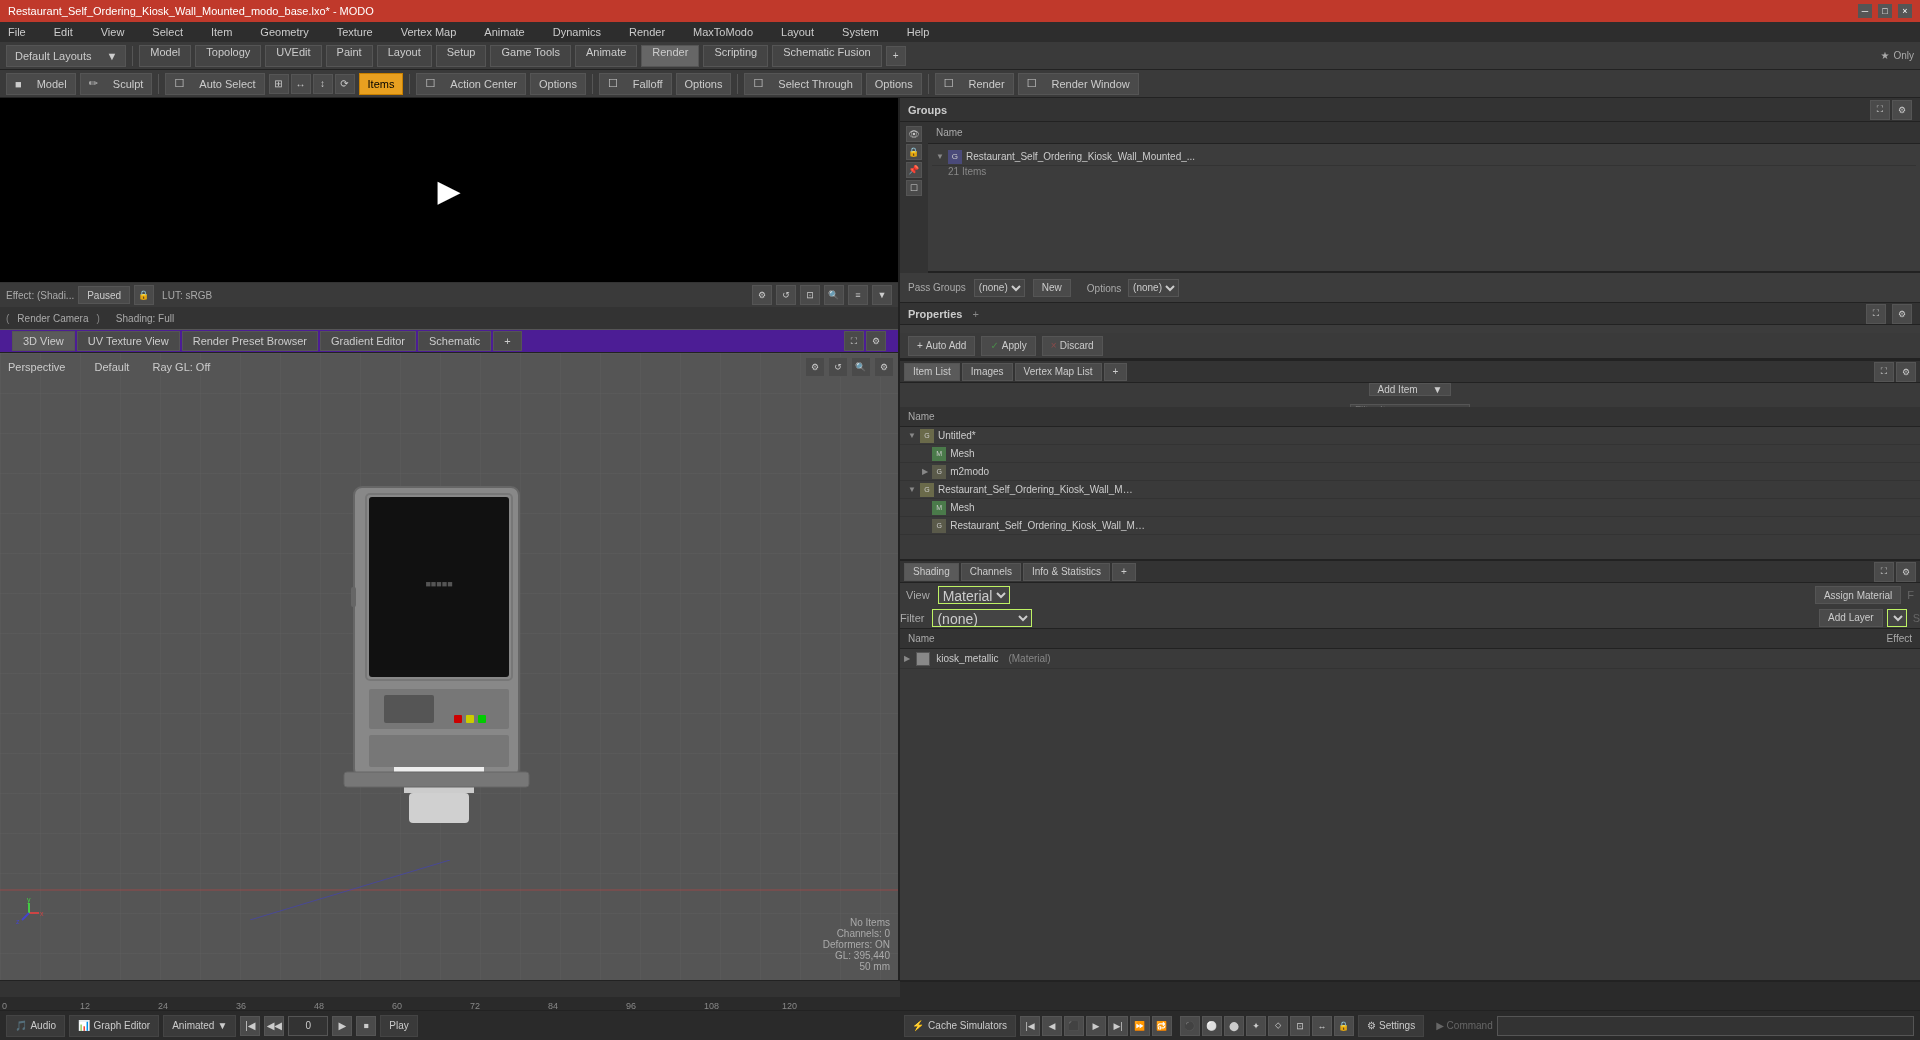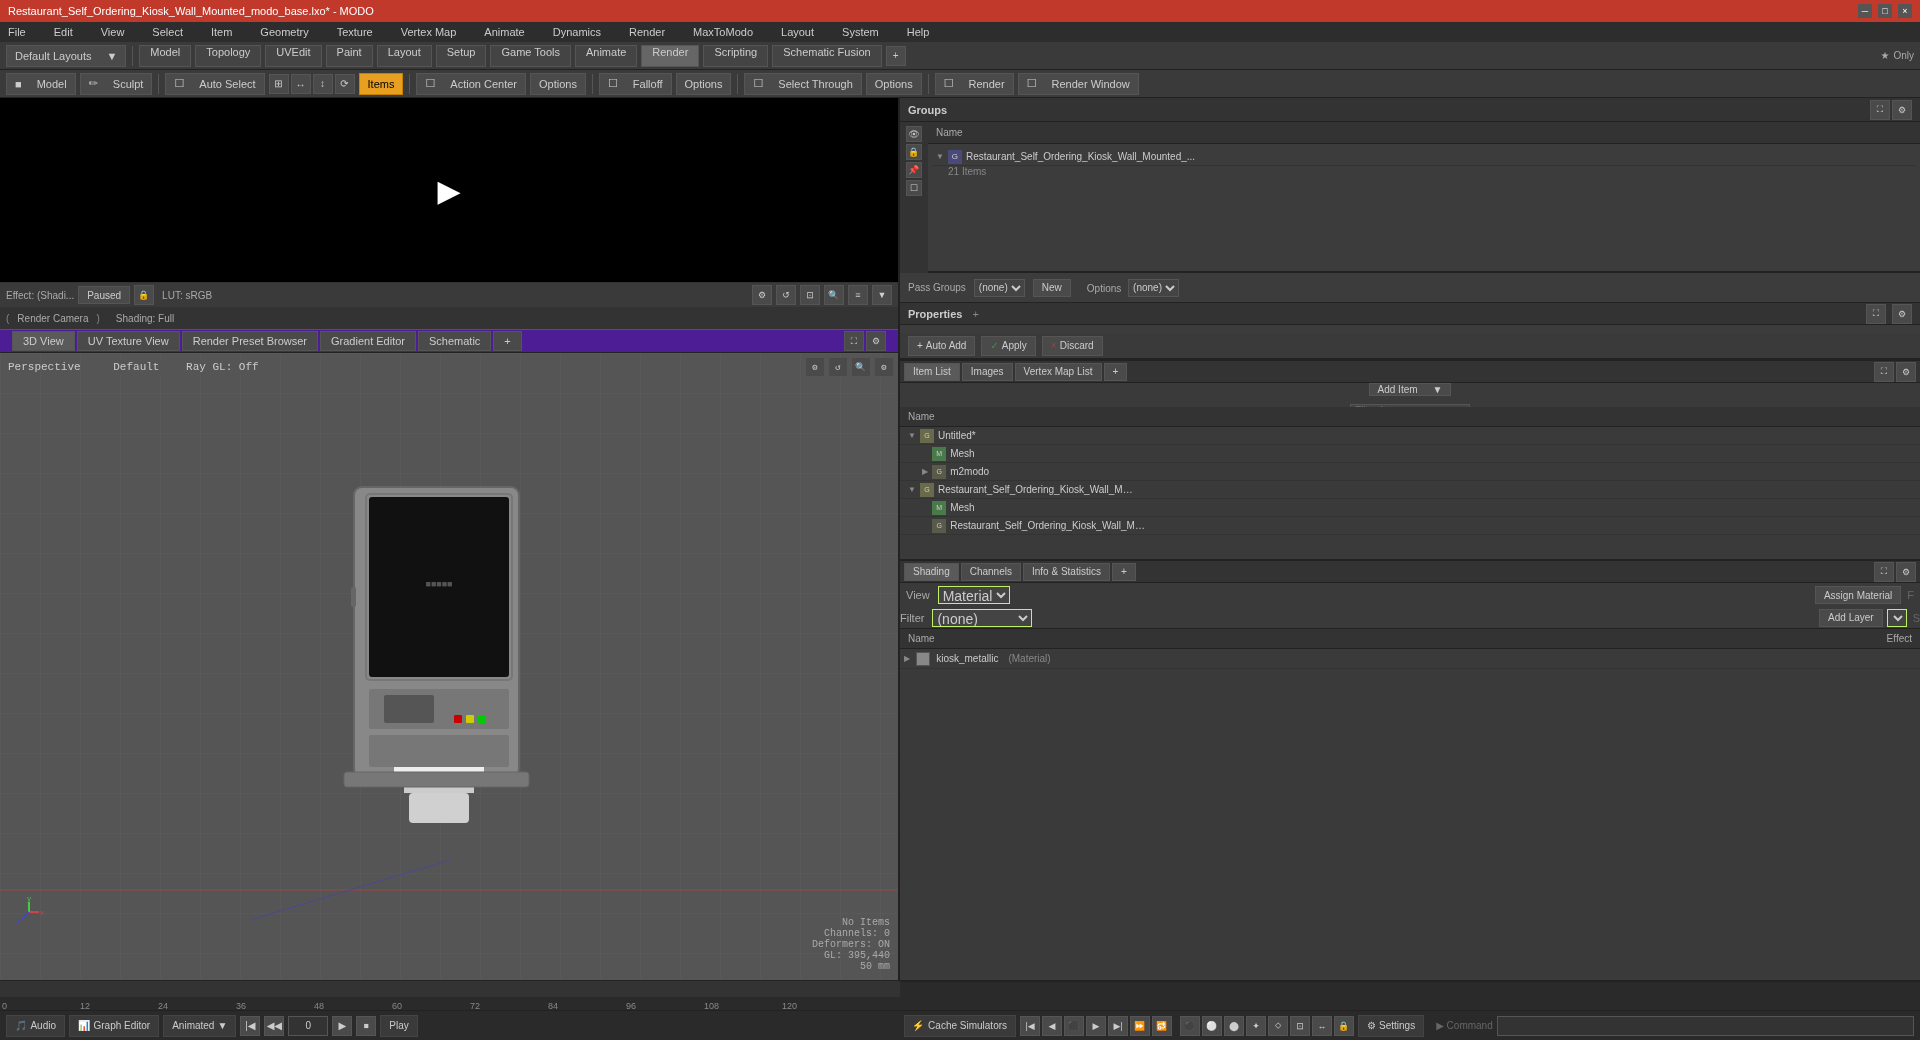--- a/index.html
+++ b/index.html
@@ -147,21 +147,20 @@
       gap: 8px;
       font-size: 10px;
       color: #aaa;
     }
 
     
     #viewport-area {
       flex: 1;
       display: flex;
       flex-direction: column;
-      font-family: Liberation Mono, monospace;
     }
     #viewport-tabs {
       height: 24px;
       background: #4c1d95;
       display: flex;
       align-items: center;
       padding: 0 12px;
       gap: 2px;
       border-bottom: 1px solid #222;
       border-top: 1px solid #555;

